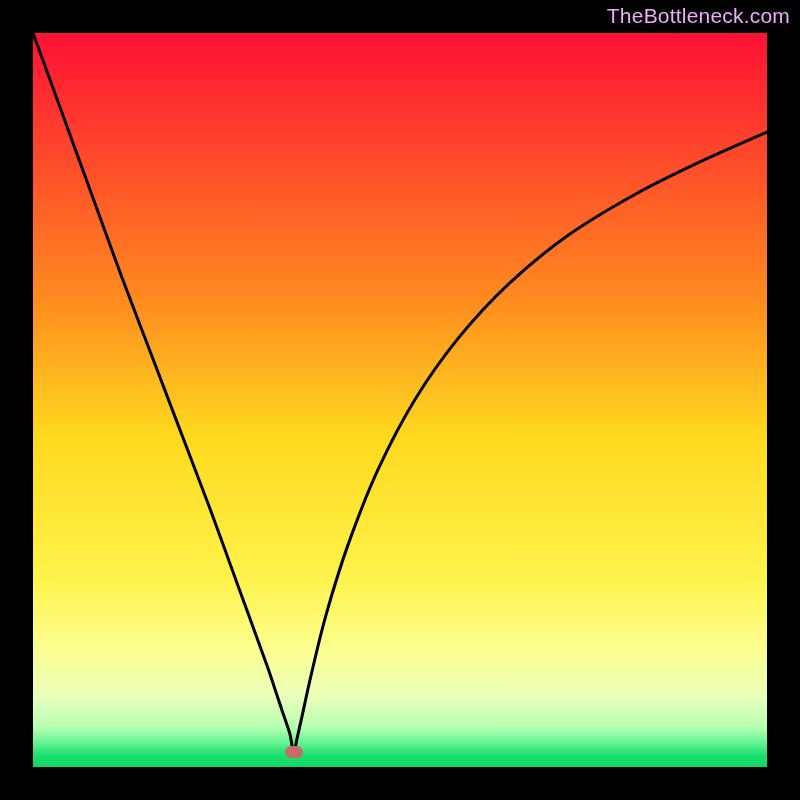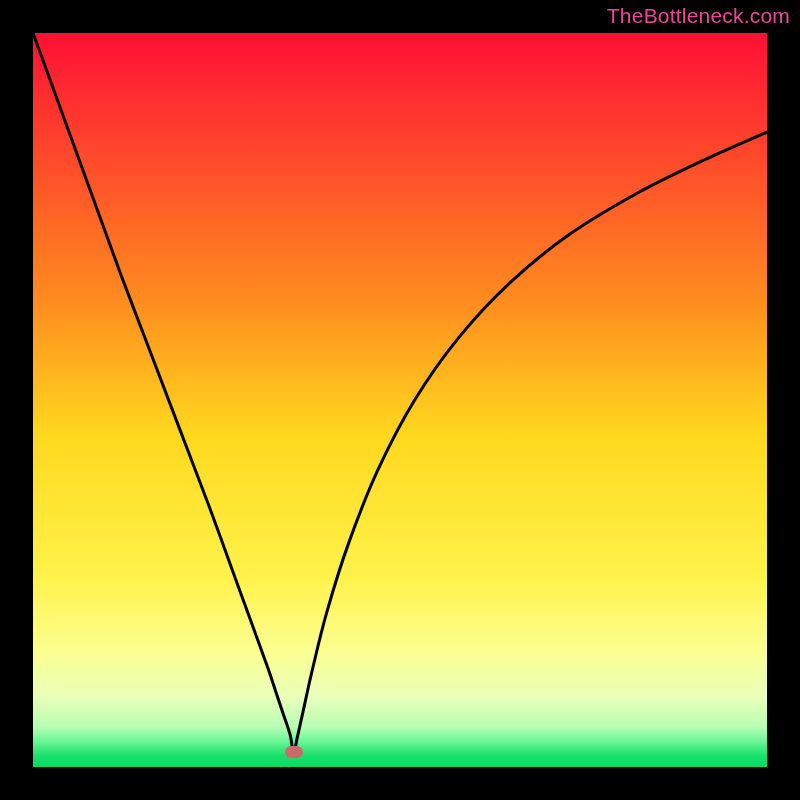--- a/index.html
+++ b/index.html
@@ -32,21 +32,21 @@
     inset: 0;
   }
   .curve-svg {
     position: absolute;
     inset: 0;
   }
   .watermark {
     position: absolute;
     top: 4px;
     right: 10px;
-    color: #ec4899;
+    color: #f0abfc;
     font-size: 21px;
     font-weight: 400;
     letter-spacing: 0.2px;
   }
   .marker {
     position: absolute;
     width: 18px;
     height: 12px;
     border-radius: 6px;
     transform: translate(-50%, -50%);

